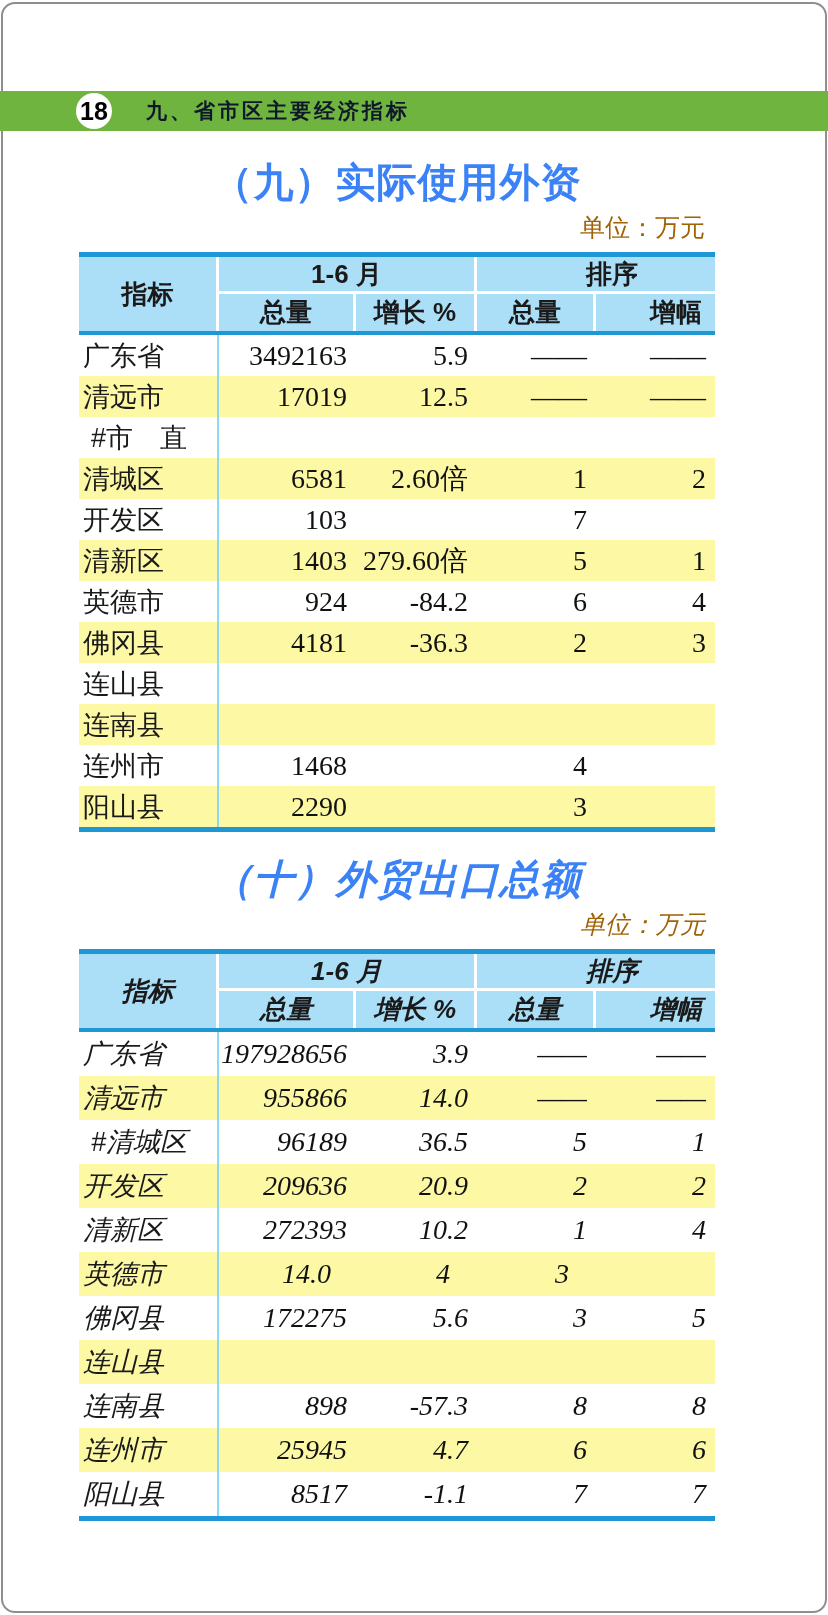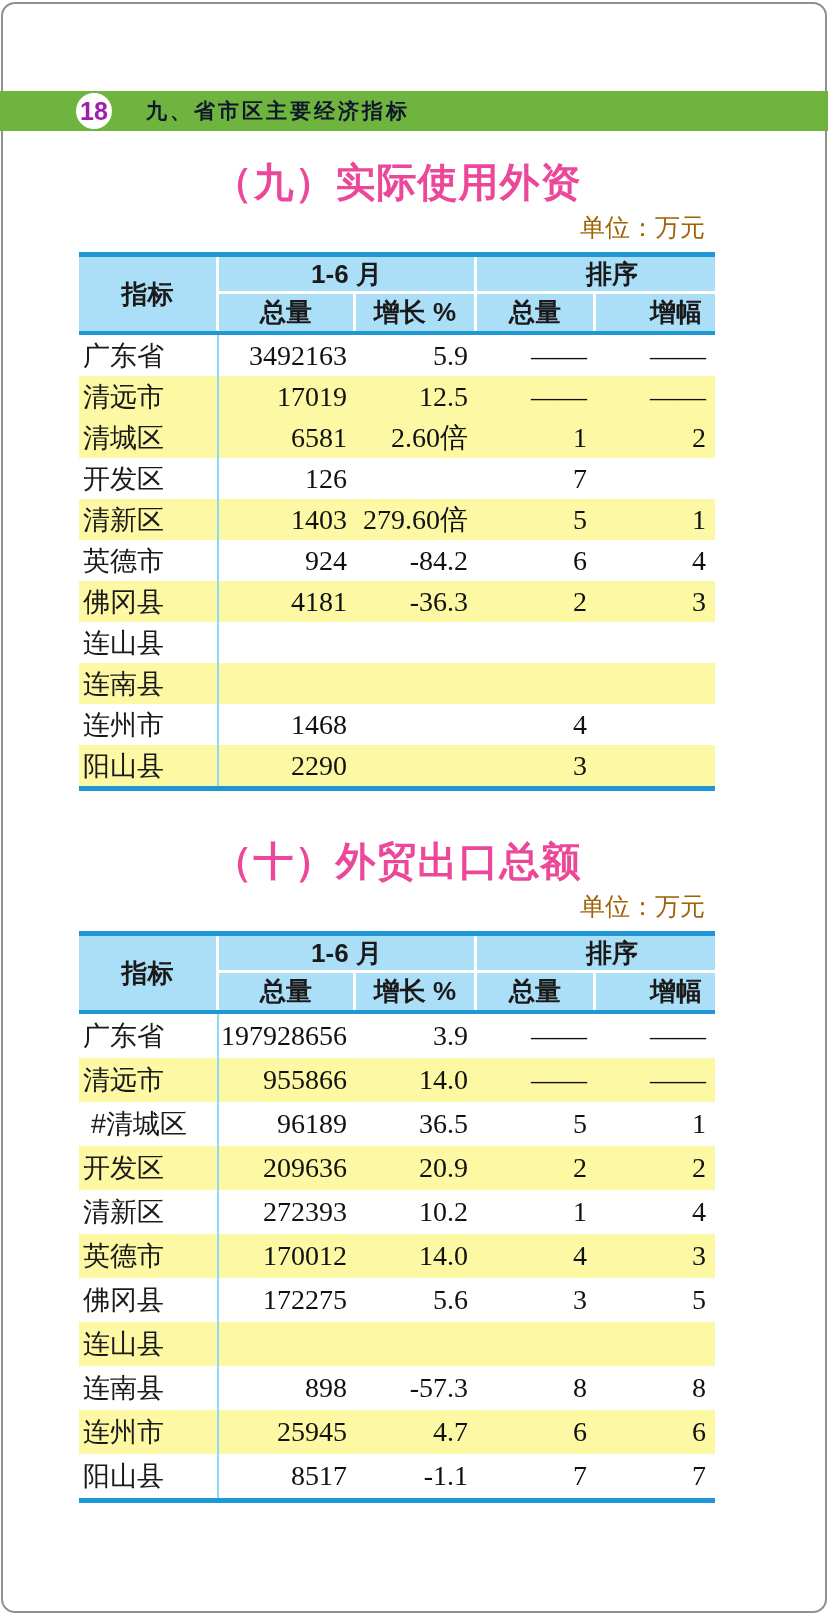--- a/index.html
+++ b/index.html
@@ -10,33 +10,33 @@
   .page-border{
     position:absolute;left:1px;top:2px;right:1px;bottom:2px;
     border:2px solid #8f8f8f;border-radius:14px;pointer-events:none;
   }
   
   .topbar{
     position:absolute;left:0;top:91px;width:828px;height:40px;
     background:#6fb43f;display:flex;align-items:center;z-index:2;
   }
   .badge{
-    width:36px;height:36px;border-radius:50%;background:#ffffff;color:#a21caf;
+    width:36px;height:36px;border-radius:50%;background:#ffffff;color:#000000;
     font-weight:bold;font-size:25px;line-height:36px;text-align:center;
     margin-left:76px;flex:0 0 auto;
   }
   .chapter{
     color:#0f172a;font-weight:bold;font-size:21px;letter-spacing:3px;margin-left:34px;
   }
   
   .section{position:absolute;left:79px;width:636px;}
   .sec1{top:158px;}
-  .sec2{top:837px;}
+  .sec2{top:855px;font-style:italic;}
   .sec-title{
-    font-size:40px;font-weight:bold;color:#ec4899;text-align:center;
+    font-size:40px;font-weight:bold;color:#3b82f6;text-align:center;
     letter-spacing:1px;height:48px;line-height:48px;
   }
   .unit{
     text-align:right;font-size:25px;color:#a16207;height:34px;line-height:34px;
     margin-top:4px;padding-right:10px;
   }
   
   .dtable{margin-top:8px;width:636px;}
   .thead{
     display:grid;grid-template-columns:140px 137px 121px 119px 119px;
@@ -106,30 +106,37 @@
             <div class="cell c-num c-rank-total">——</div>
             <div class="cell c-num c-rank-growth">——</div>
           </div>
           <div class="trow stripe">
             <div class="cell c-name ind-0">清远市</div>
             <div class="cell c-num c-total">17019</div>
             <div class="cell c-num c-growth">12.5</div>
             <div class="cell c-num c-rank-total">——</div>
             <div class="cell c-num c-rank-growth">——</div>
           </div>
+          <div class="trow">
+            <div class="cell c-name ind-1">#市　直</div>
+            <div class="cell c-num c-total"></div>
+            <div class="cell c-num c-growth"></div>
+            <div class="cell c-num c-rank-total"></div>
+            <div class="cell c-num c-rank-growth"></div>
+          </div>
           <div class="trow stripe">
             <div class="cell c-name ind-2">清城区</div>
             <div class="cell c-num c-total">6581</div>
             <div class="cell c-num c-growth">2.60倍</div>
             <div class="cell c-num c-rank-total">1</div>
             <div class="cell c-num c-rank-growth">2</div>
           </div>
           <div class="trow">
             <div class="cell c-name ind-2">开发区</div>
-            <div class="cell c-num c-total">126</div>
+            <div class="cell c-num c-total">103</div>
             <div class="cell c-num c-growth"></div>
             <div class="cell c-num c-rank-total">7</div>
             <div class="cell c-num c-rank-growth"></div>
           </div>
           <div class="trow stripe">
             <div class="cell c-name ind-2">清新区</div>
             <div class="cell c-num c-total">1403</div>
             <div class="cell c-num c-growth">279.60倍</div>
             <div class="cell c-num c-rank-total">5</div>
             <div class="cell c-num c-rank-growth">1</div>
@@ -224,21 +231,20 @@
           </div>
           <div class="trow">
             <div class="cell c-name ind-2">清新区</div>
             <div class="cell c-num c-total">272393</div>
             <div class="cell c-num c-growth">10.2</div>
             <div class="cell c-num c-rank-total">1</div>
             <div class="cell c-num c-rank-growth">4</div>
           </div>
           <div class="trow stripe">
             <div class="cell c-name ind-2">英德市</div>
-            <div class="cell c-num c-total">170012</div>
             <div class="cell c-num c-growth">14.0</div>
             <div class="cell c-num c-rank-total">4</div>
             <div class="cell c-num c-rank-growth">3</div>
           </div>
           <div class="trow">
             <div class="cell c-name ind-2">佛冈县</div>
             <div class="cell c-num c-total">172275</div>
             <div class="cell c-num c-growth">5.6</div>
             <div class="cell c-num c-rank-total">3</div>
             <div class="cell c-num c-rank-growth">5</div>

